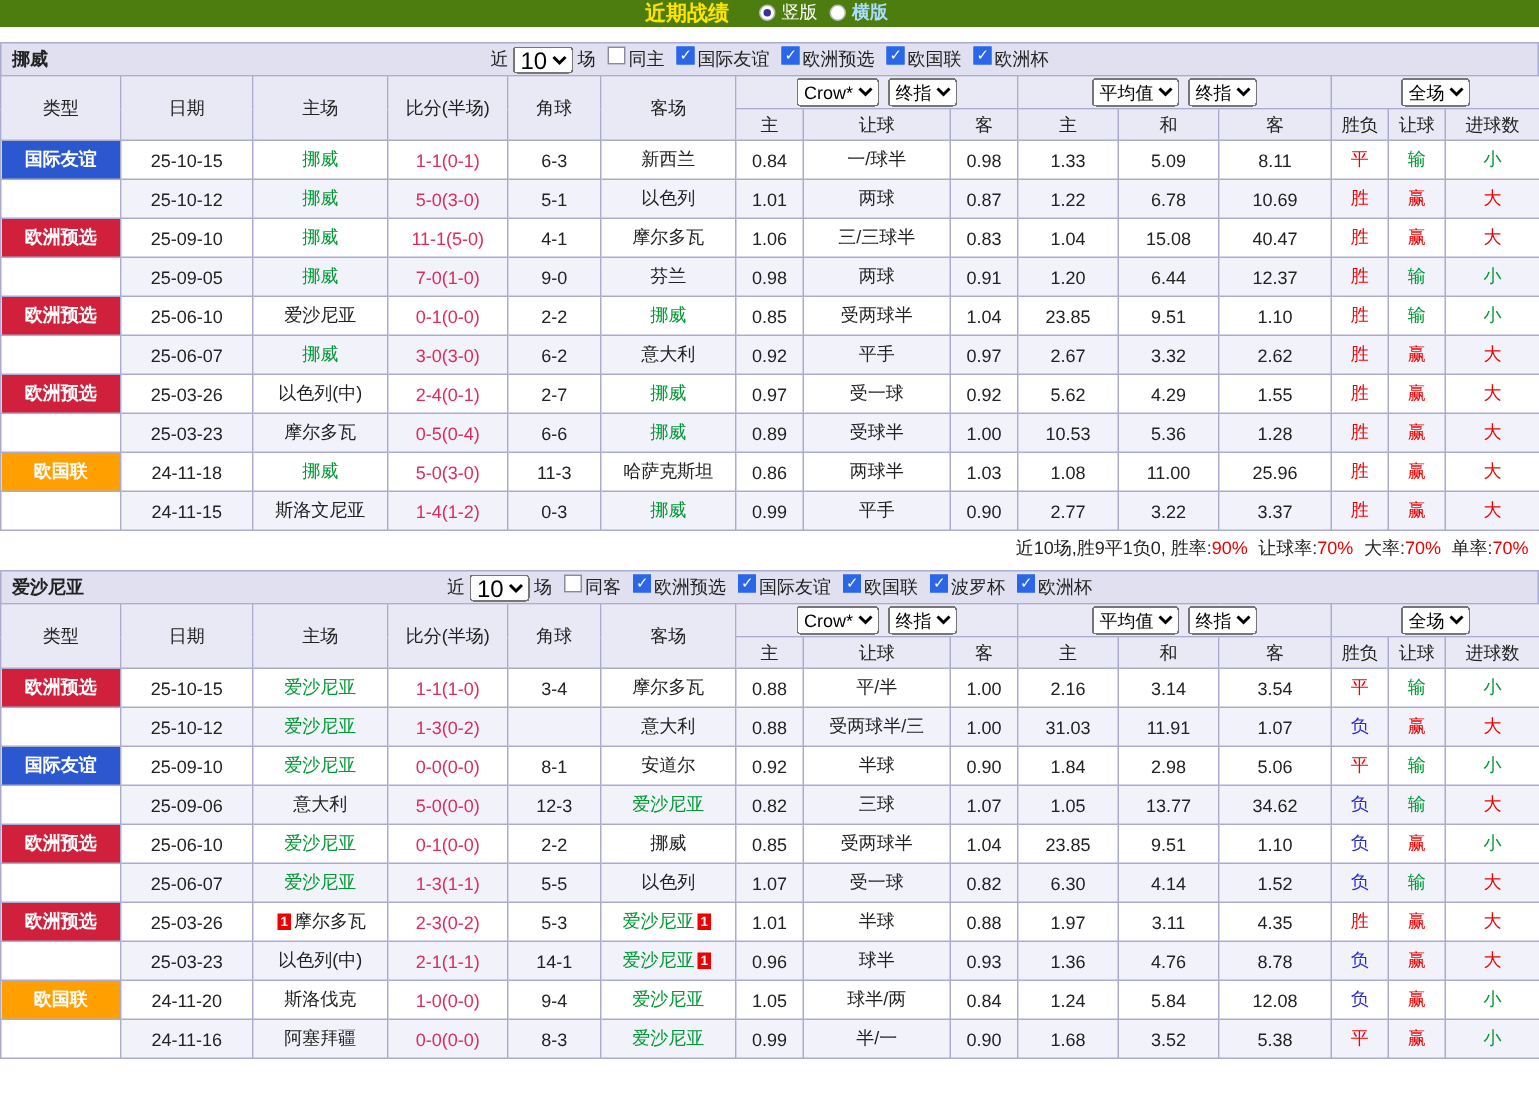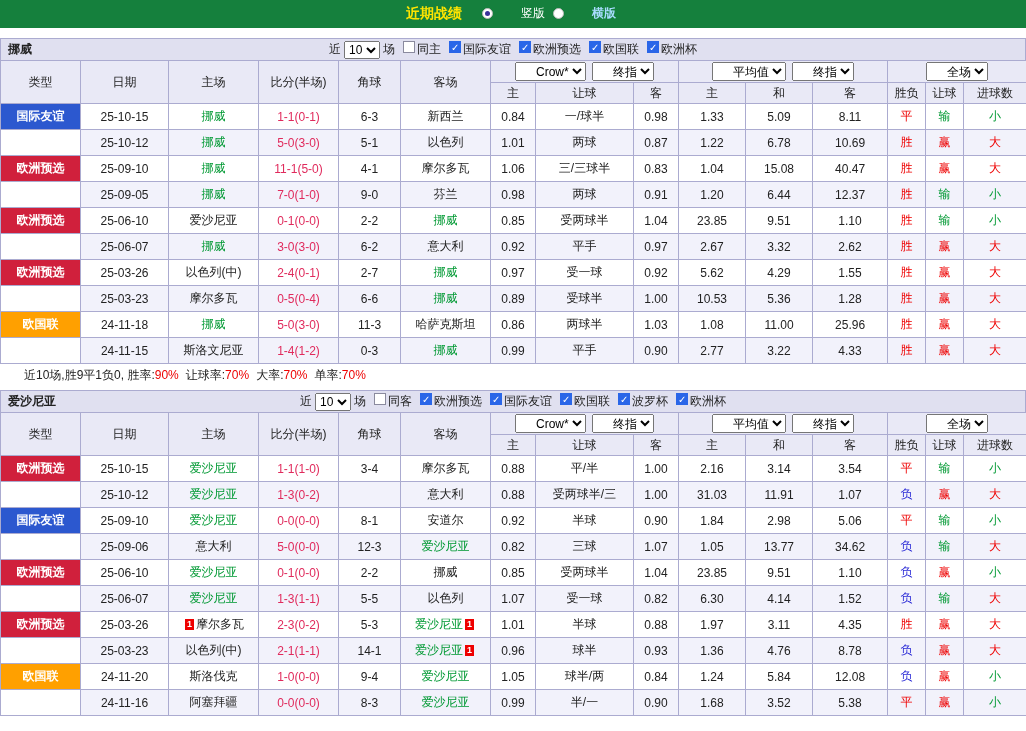--- a/index.html
+++ b/index.html
@@ -1,57 +1,57 @@
 <!DOCTYPE html>
 <html><head>
 <meta charset="utf-8">
 <title>近期战绩</title>
 <style>
   html,body{margin:0;padding:0;}
   body{width:1026px;height:731px;overflow:hidden;background:#fff;
        font-family:"Liberation Sans","DejaVu Sans",sans-serif;}
-  .topbar{height:28px;background:#15803d;display:flex;align-items:center;justify-content:center;gap:8px;margin-bottom:10px;}
+  .topbar{height:18px;background:#4d7c0f;display:flex;align-items:center;justify-content:center;gap:8px;margin-bottom:10px;}
   .topbar .title{color:#FFE400;font-size:14px;font-weight:bold;margin-right:8px;}
   .view-opt{display:inline-flex;align-items:center;gap:4px;cursor:pointer;margin:0 4px;}
   .radio{width:11px;height:11px;border-radius:50%;background:#fff;border:1px solid #bbb;position:relative;display:inline-block;box-sizing:border-box;}
   .radio.sel::after{content:"";position:absolute;left:2px;top:2px;width:5px;height:5px;border-radius:50%;background:#39319A;}
-  .view-label{color:#fff;font-size:12px;margin-left:24px;}
+  .view-label{color:#fff;font-size:12px;}
   .view-label.alt{color:#A9DCFF;font-weight:bold;}
 
   .section{margin-bottom:4px;}
   .filterbar{height:21px;background:#E0E0F0;border:1px solid #ABABD0;border-bottom:none;position:relative;display:flex;align-items:center;font-size:12px;color:#222;}
   .team{position:absolute;left:7px;font-weight:bold;}
   .controls{margin:0 auto;display:flex;align-items:center;gap:3px;}
-  .controls select{font-size:12px;height:18px;}
+  .controls select{font-size:16px;height:18px;}
   .chk{display:inline-flex;align-items:flex-start;gap:2px;margin-left:5px;cursor:pointer;}
   .box{width:12px;height:12px;border:1px solid #8A8A9E;background:#fff;display:inline-block;box-sizing:border-box;position:relative;}
   .box.on{background:#2A66E8;border-color:#2A66E8;}
   .box.on::after{content:"✓";color:#fff;font-size:10px;line-height:11px;position:absolute;left:1px;top:0;}
 
   table.grid{border-collapse:collapse;table-layout:fixed;width:1026px;font-size:12px;color:#222;}
   .grid th,.grid td{border:1px solid #ABABD0;text-align:center;padding:0;white-space:nowrap;overflow:hidden;}
   .grid thead th{background:#E9E9F6;font-weight:normal;height:20px;}
   .grid thead tr:first-child th{height:21px;}
   .grid td{height:25px;}
   .grid tbody tr:nth-child(even) td{background:#F2F2FB;}
   .grid tbody tr:nth-child(even) td.type-blue,
   .grid tbody tr:nth-child(even) td.type-red,
   .grid tbody tr:nth-child(even) td.type-orange{background:inherit;}
-  .selcell select{font-size:12px;height:19px;margin:0 3px;padding-left:16px;}
+  .selcell select{font-size:12px;height:19px;margin:0 3px;}
   td.type{color:#fff;font-weight:bold;}
   td.type-blue{background:#2C58CF;}
   td.type-red{background:#D0203C;}
   td.type-orange{background:#FFA000;}
   .focus{color:#009933;}
   td.score{color:#E02A5C;}
   .t-red{color:#EE0000;}
   .t-green{color:#009933;}
   .t-blue{color:#2929D6;}
   .card{display:inline-block;background:#EE0000;color:#fff;font-size:9px;line-height:11px;padding:0 2px;margin:0 2px;font-weight:bold;vertical-align:1px;}
-  .summary{height:22px;line-height:22px;text-align:left;font-size:12px;color:#222;padding-left:24px;}
+  .summary{height:22px;line-height:22px;text-align:right;font-size:12px;color:#222;padding-left:24px;}
   .summary .stat-val{color:#EE0000;margin-right:7px;}
 </style>
 </head>
 <body>
 
 <div class="topbar">
   <span class="title">近期战绩</span>
   <span id="views"><label class="view-opt">
         <span class="radio sel"></span>
         <span class="view-label">竖版</span>
@@ -292,21 +292,21 @@
             <td>24-11-15</td>
             <td><span class="">斯洛文尼亚</span></td>
             <td class="score">1-4(1-2)</td>
             <td>0-3</td>
             <td><span class="focus">挪威</span></td>
             <td>0.99</td>
             <td>平手</td>
             <td>0.90</td>
             <td>2.77</td>
             <td>3.22</td>
-            <td>4.33</td>
+            <td>3.37</td>
             <td class="t-red">胜</td>
             <td class="t-red">赢</td>
             <td class="t-red">大</td>
           </tr>
         </tbody>
       </table>
       <div class="summary"><span>近10场,胜9平1负0, </span><span>胜率:</span><span class="stat-val">90%</span><span>让球率:</span><span class="stat-val">70%</span><span>大率:</span><span class="stat-val">70%</span><span>单率:</span><span class="stat-val">70%</span></div>
     </div>
     <div class="section">
       <div class="filterbar">

